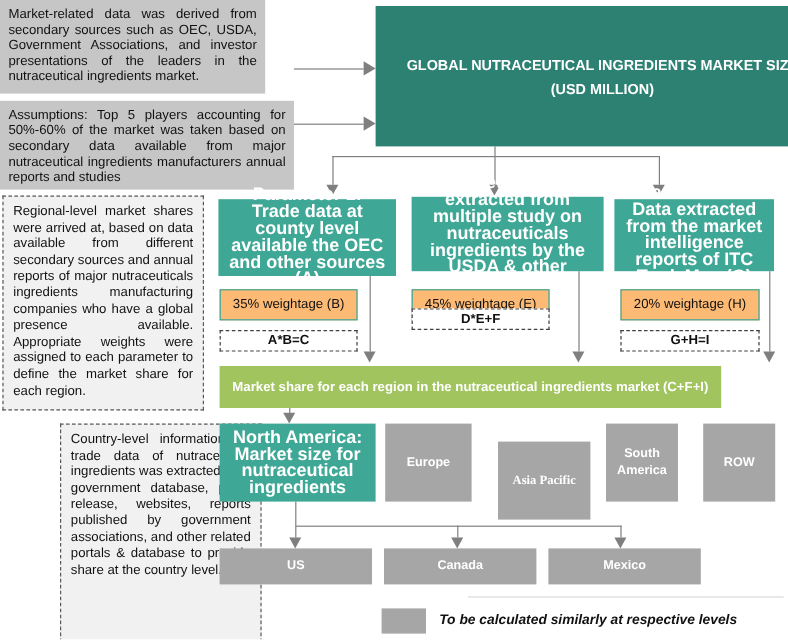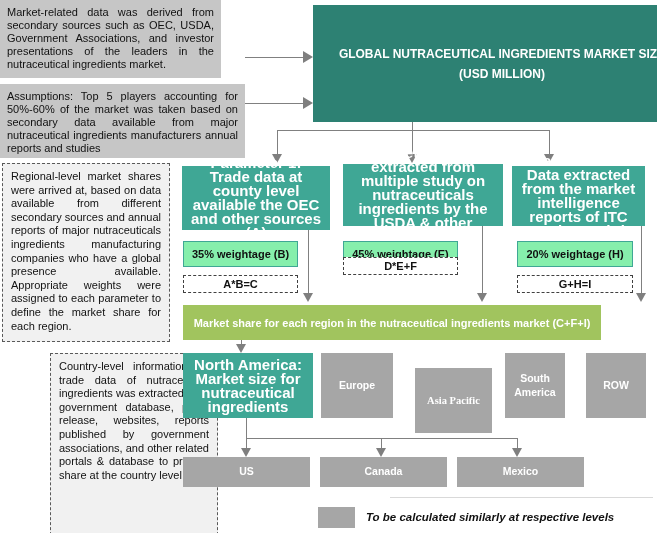--- a/index.html
+++ b/index.html
@@ -24,21 +24,21 @@
     align-items:center;justify-content:center;text-align:center;
     font-weight:bold;font-size:12px;line-height:20px;padding:0 6px;
   }
   
   .teal-box{
     background:#3fa795;color:#fff;font-weight:bold;font-size:15px;
     line-height:14px;text-align:center;display:flex;align-items:center;
     justify-content:center;padding:4px 8px;
   }
   .weight-box{
-    background:#86efac;border:1.5px solid #3fa795;color:#111;font-weight:bold;
+    background:#fdba74;border:1.5px solid #3fa795;color:#111;font-weight:normal;
     font-size:11px;display:flex;align-items:center;justify-content:center;
   }
   .formula-box{
     background:#fff;border:1px dashed #404040;color:#111;font-weight:bold;
     font-size:11px;display:flex;align-items:center;justify-content:center;
     text-align:center;
   }
   .green-bar{
     background:#a1c45e;color:#fff;font-weight:bold;font-size:11px;
     display:flex;align-items:center;justify-content:center;text-align:center;

